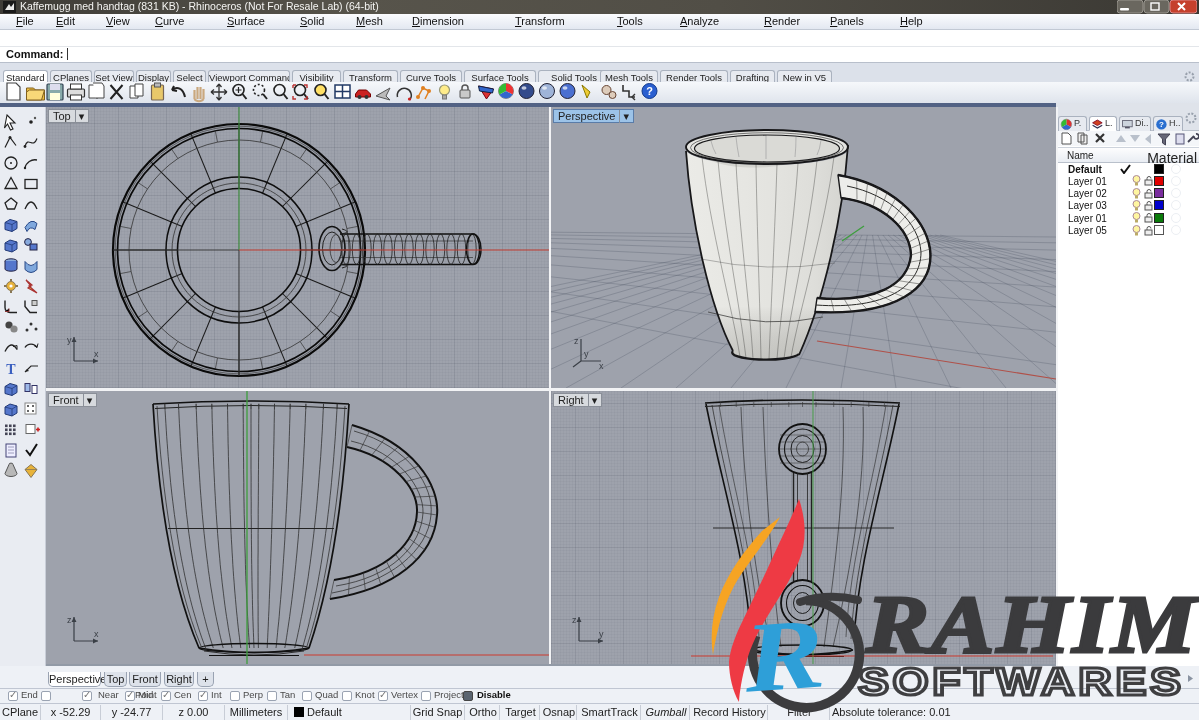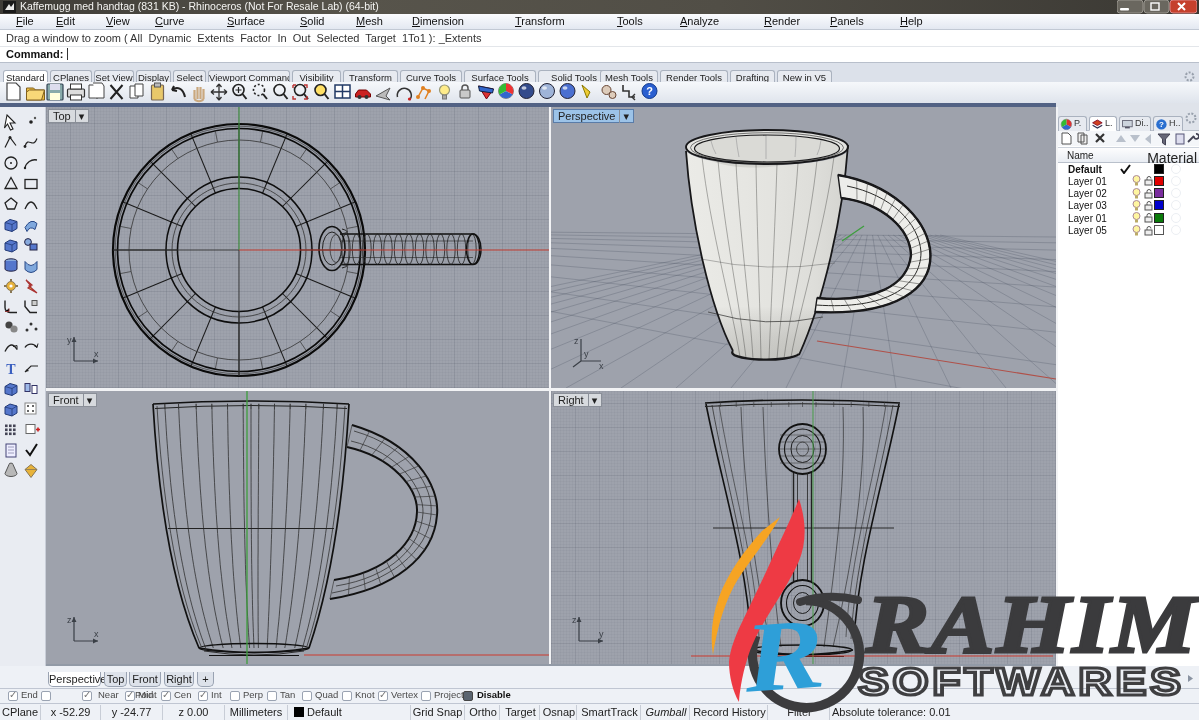--- a/index.html
+++ b/index.html
@@ -72,21 +72,20 @@
       <span style="left:356px;text-decoration:underline solid transparent;"><u>M</u>esh</span>
       <span style="left:412px;text-decoration:underline solid transparent;"><u>D</u>imension</span>
       <span style="left:515px;text-decoration:underline solid transparent;"><u>T</u>ransform</span>
       <span style="left:617px;text-decoration:underline solid transparent;"><u>T</u>ools</span>
       <span style="left:680px;text-decoration:underline solid transparent;"><u>A</u>nalyze</span>
       <span style="left:764px;text-decoration:underline solid transparent;"><u>R</u>ender</span>
       <span style="left:830px;text-decoration:underline solid transparent;"><u>P</u>anels</span>
       <span style="left:900px;text-decoration:underline solid transparent;"><u>H</u>elp</span>
     </div>
     <div class="abs cmdarea">
-      <div class="cmdhist">Drag a window to zoom ( All&nbsp; Dynamic&nbsp; Extents&nbsp; Factor&nbsp; In&nbsp; Out&nbsp; Selected&nbsp; Target&nbsp; 1To1 ): _Extents</div>
       <div class="cmdsep"></div>
       <div class="cmdp">Command: <span style="font-weight:normal;border-left:1px solid #333;">&nbsp;</span></div>
     </div>
     <div class="abs gap1"></div>
     <div class="abs tabrow">
       <div class="tab act" style="left:2.5px;width:45.5px;text-align:center;"><span>Standard</span></div>
       <div class="tab" style="left:50px;width:42px;text-align:center;"><span>CPlanes</span></div>
       <div class="tab" style="left:94px;width:40px;text-align:center;"><span>Set View</span></div>
       <div class="tab" style="left:136px;width:35px;text-align:center;"><span>Display</span></div>
       <div class="tab" style="left:173px;width:33px;text-align:center;"><span>Select</span></div>

